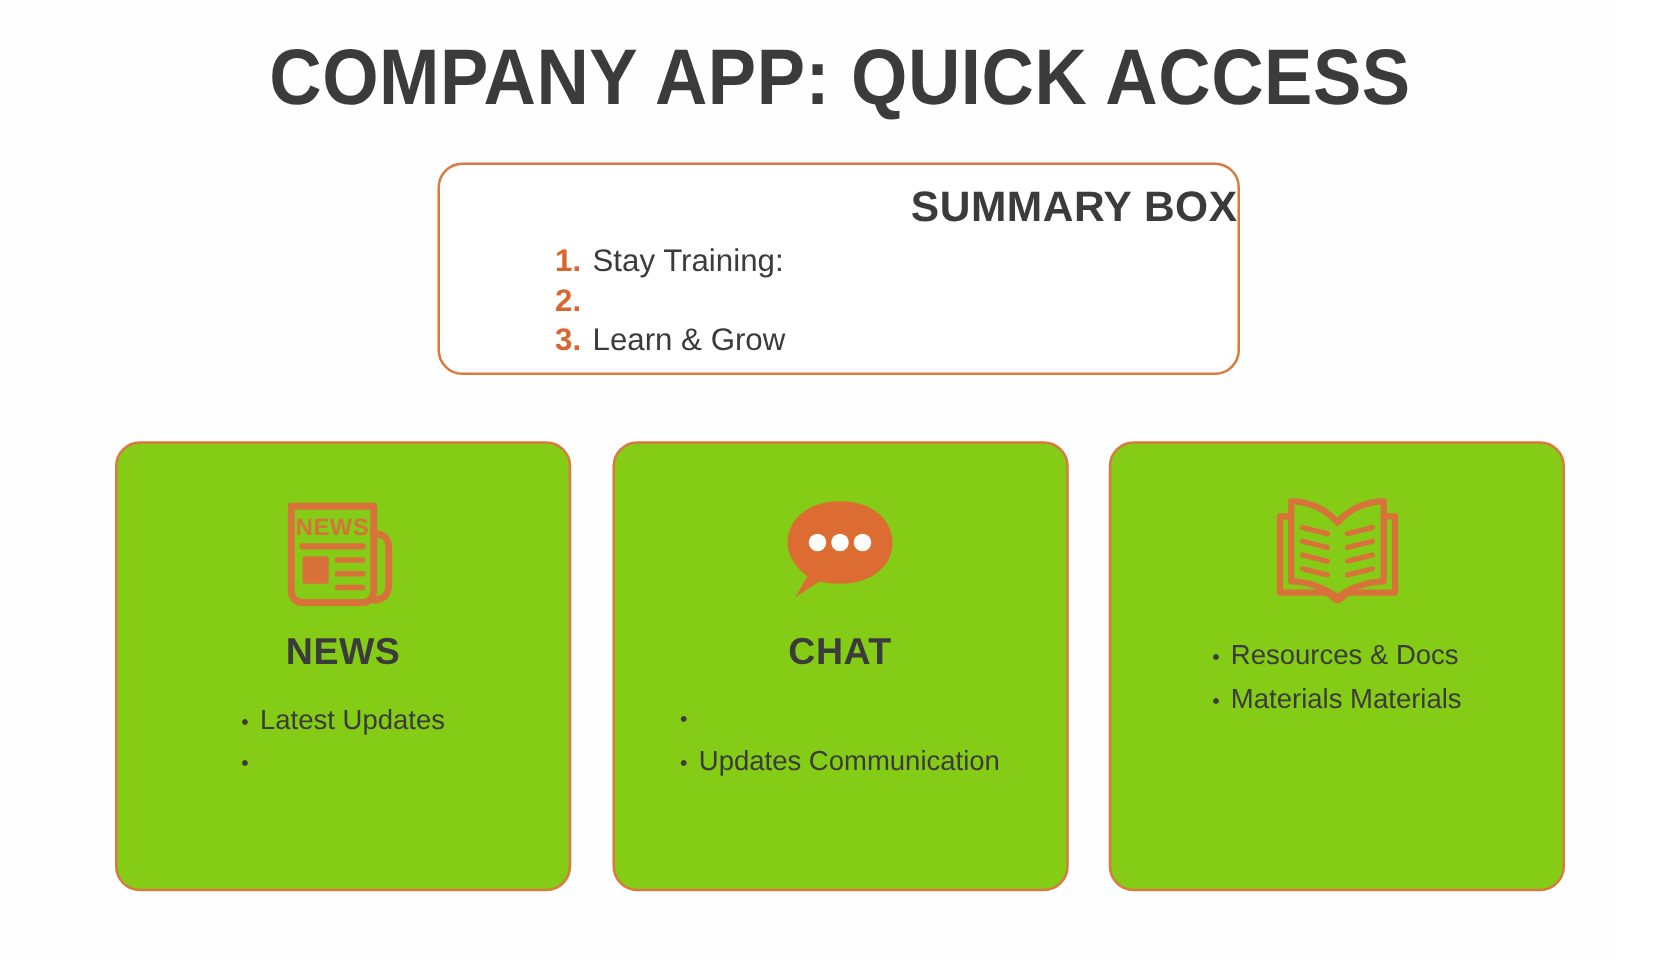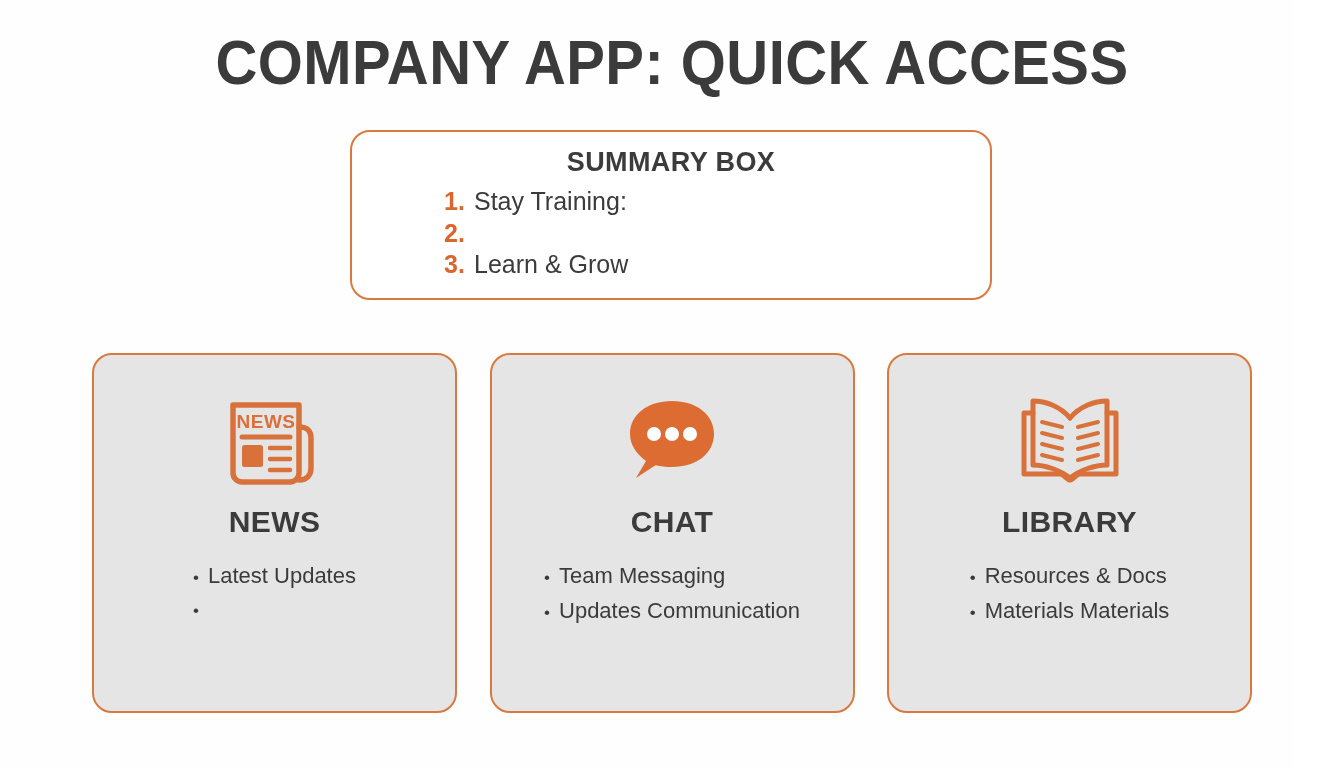--- a/index.html
+++ b/index.html
@@ -43,22 +43,22 @@
     top: 130px;
     width: 642px;
     height: 170px;
     border: 2px solid #d9793f;
     border-radius: 20px;
     background: #ffffff;
     padding-top: 15px;
   }
 
   .summary-title {
-    text-align: center;
-    font-size: 27px;
+    text-align: right;
+    font-size: 34px;
     font-weight: bold;
     color: #3b3b3b;
     letter-spacing: 0.4px;
     margin-bottom: 8px;
   }
 
   .summary-list {
     list-style: none;
     width: 100%;
     padding-left: 0;
@@ -89,21 +89,21 @@
     height: 360px;
     display: flex;
     justify-content: space-between;
   }
 
   .card {
     width: 365px;
     height: 360px;
     border: 2px solid #d9793f;
     border-radius: 20px;
-    background: #e5e5e5;
+    background: #84cc16;
     display: flex;
     flex-direction: column;
     align-items: center;
     padding-top: 36px;
   }
 
   .card-icon {
     height: 96px;
     display: flex;
     align-items: center;
@@ -199,21 +199,20 @@
           <path d="M48 8 C73 8 90 22 90 41 C90 60 73 74 48 74 C42 74 36.5 73.4 31.5 72.2 L12 85 L22 68 C13.5 61.8 6 52.5 6 41 C6 22 23 8 48 8 Z" fill="#dd6c33"></path>
           <circle cx="30" cy="41" r="7" fill="#ffffff"></circle>
           <circle cx="48" cy="41" r="7" fill="#ffffff"></circle>
           <circle cx="66" cy="41" r="7" fill="#ffffff"></circle>
         </svg>
       </div>
       <div class="card-title">CHAT</div>
       <ul class="card-list">
         <li class="card-item">
           <span class="card-bullet">•</span>
-          <span>Team Messaging</span>
         </li>
         <li class="card-item">
           <span class="card-bullet">•</span>
           <span>Updates Communication</span>
         </li>
       </ul>
     </div>
 
     <div class="card">
       <div class="card-icon">
@@ -228,21 +227,20 @@
             <line x1="23" y1="41" x2="43" y2="46"></line>
             <line x1="23" y1="52" x2="43" y2="57"></line>
             <line x1="23" y1="63" x2="43" y2="68"></line>
             <line x1="79" y1="30" x2="59" y2="35"></line>
             <line x1="79" y1="41" x2="59" y2="46"></line>
             <line x1="79" y1="52" x2="59" y2="57"></line>
             <line x1="79" y1="63" x2="59" y2="68"></line>
           </g>
         </svg>
       </div>
-      <div class="card-title">LIBRARY</div>
       <ul class="card-list">
         <li class="card-item">
           <span class="card-bullet">•</span>
           <span>Resources &amp; Docs</span>
         </li>
         <li class="card-item">
           <span class="card-bullet">•</span>
           <span>Materials Materials</span>
         </li>
       </ul>

